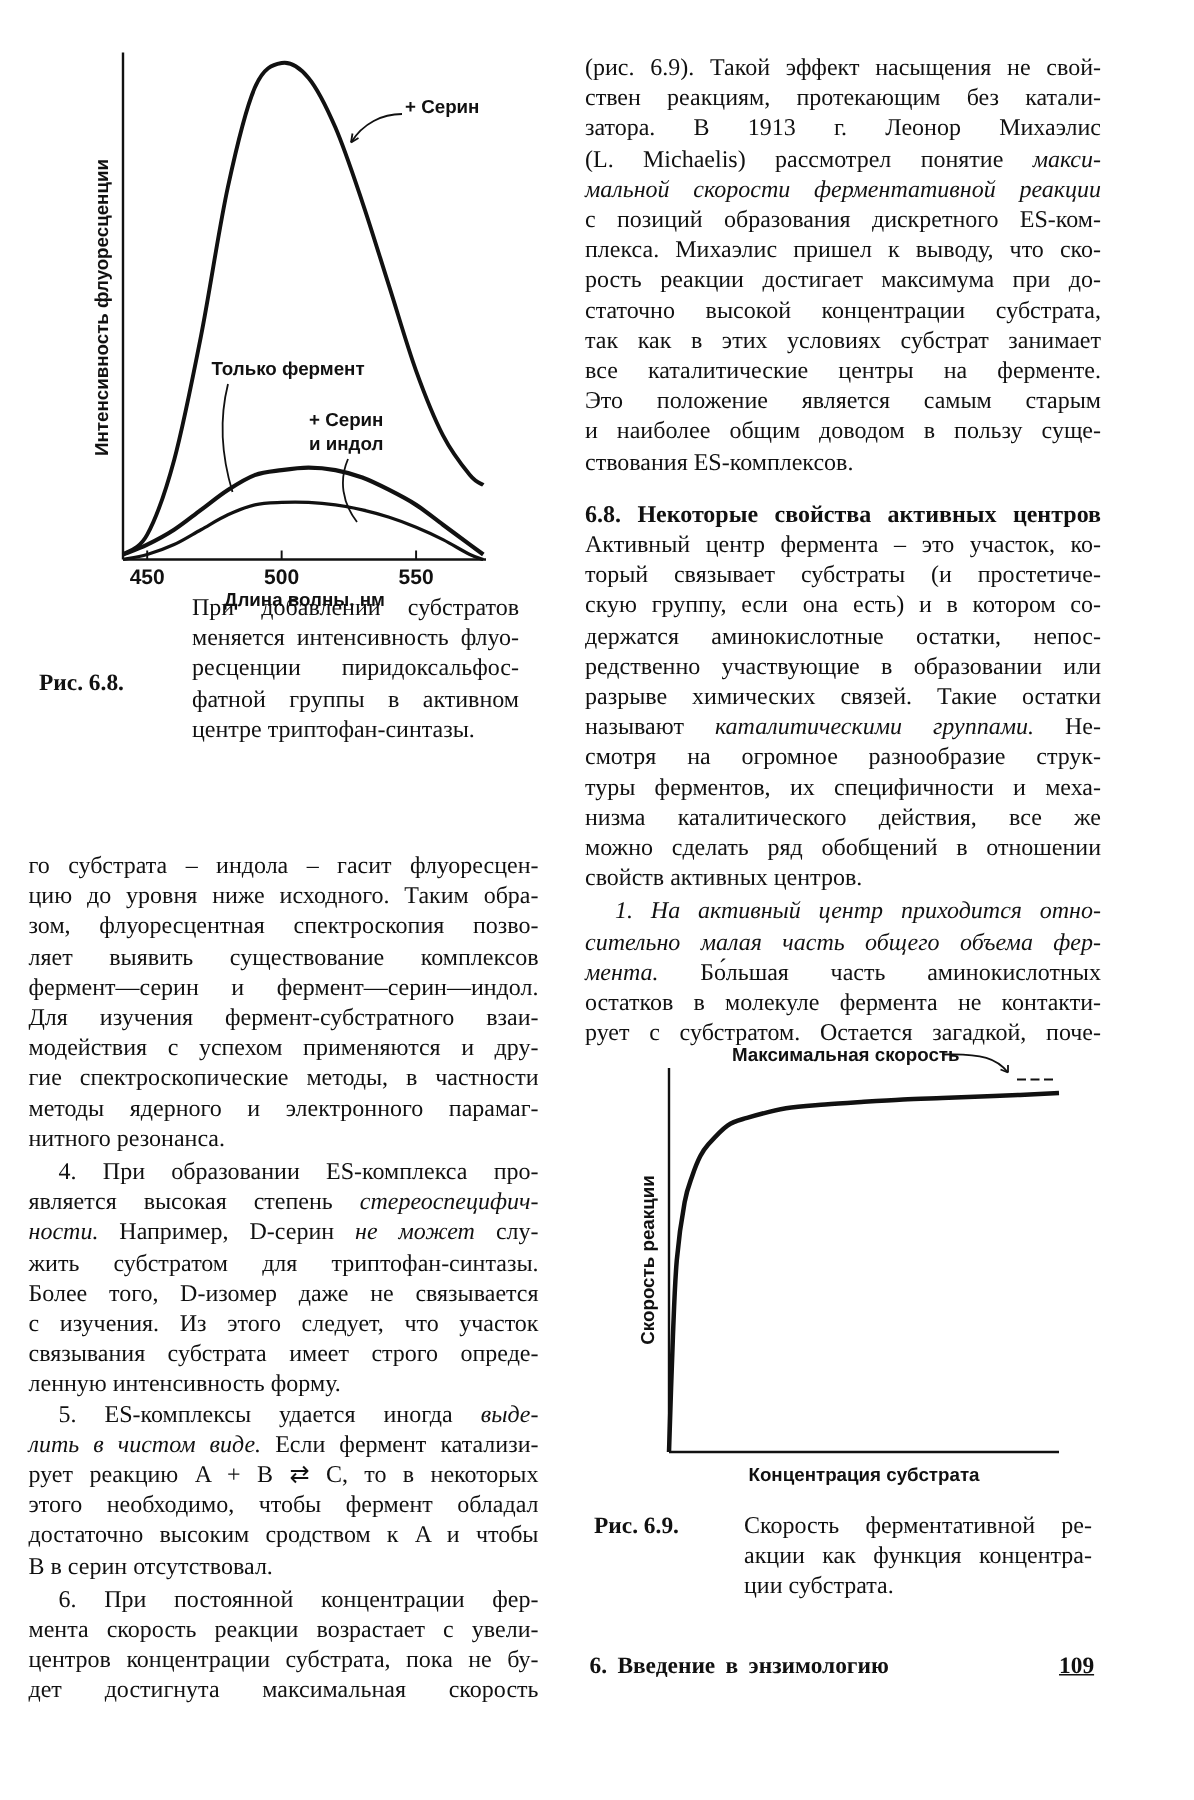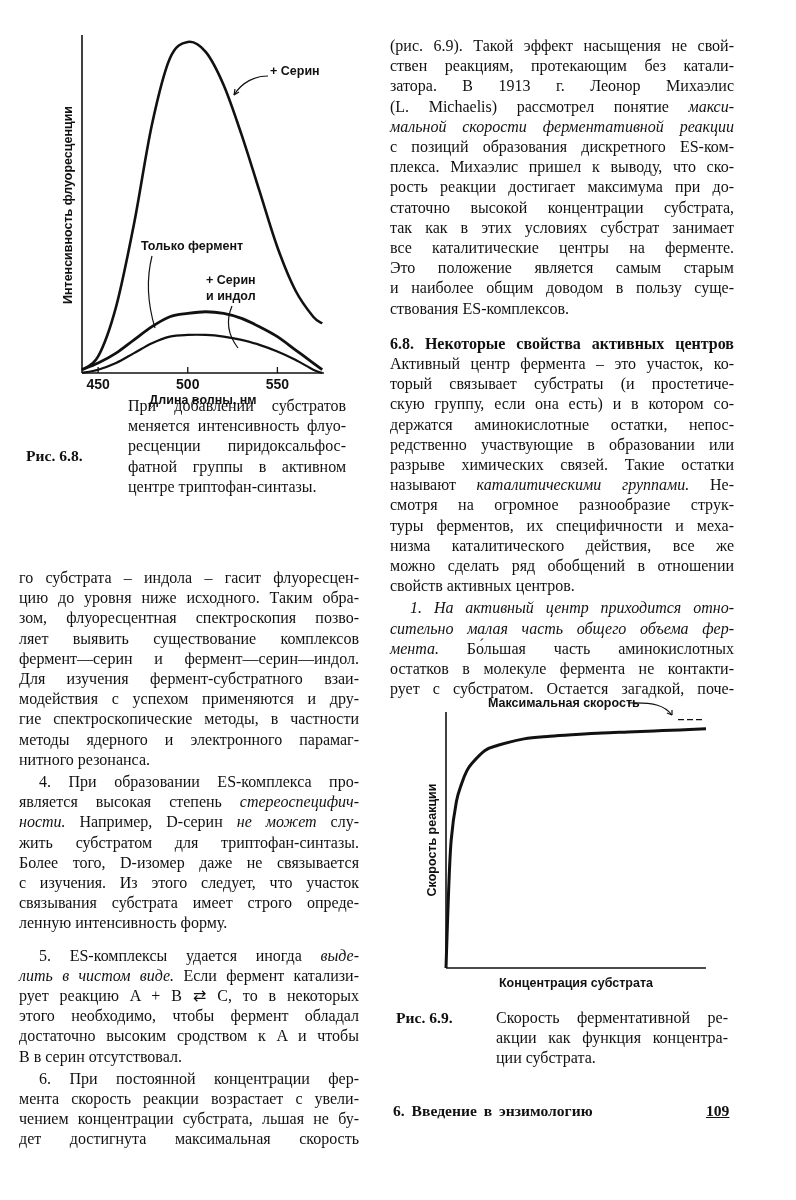--- a/index.html
+++ b/index.html
@@ -78,32 +78,32 @@
   <div style="margin-top:2px;">
     <span class="line" style="padding-left:20px">4. При образовании ES-комплекса про-</span>
     <span class="line"><span>является высокая степень </span><i>стереоспецифич-</i></span>
     <span class="line"><i>ности.</i><span> Например, D-серин </span><i>не может</i><span> слу-</span></span>
     <span class="line">жить субстратом для триптофан-синтазы.</span>
     <span class="line">Более того, D-изомер даже не связывается</span>
     <span class="line">с изучения. Из этого следует, что участок</span>
     <span class="line">связывания субстрата имеет строго опреде-</span>
     <span class="line l">ленную интенсивность форму.</span>
   </div>
-  <div style="margin-top:12px;">
+  <div style="margin-top:0;">
     <span class="line" style="padding-left:20px"><span>5. ES-комплексы удается иногда </span><i>выде-</i></span>
     <span class="line"><i>лить в чистом виде.</i><span> Если фермент катализи-</span></span>
     <span class="line">рует реакцию A + B ⇄ C, то в некоторых</span>
     <span class="line">этого необходимо, чтобы фермент обладал</span>
     <span class="line">достаточно высоким сродством к A и чтобы</span>
     <span class="line l">B в серин отсутствовал.</span>
   </div>
   <div style="margin-top:2px;">
     <span class="line" style="padding-left:20px">6. При постоянной концентрации фер-</span>
     <span class="line">мента скорость реакции возрастает с увели-</span>
-    <span class="line">чением концентрации субстрата, льшая не бу-</span>
+    <span class="line">центров концентрации субстрата, пока не бу-</span>
     <span class="line">дет достигнута максимальная скорость</span>
   </div>
 </div>
 
 <div class="abs txt" style="left:390px;top:36px;width:344px;">
   <div>
     <span class="line">(рис. 6.9). Такой эффект насыщения не свой-</span>
     <span class="line">ствен реакциям, протекающим без катали-</span>
     <span class="line">затора. В 1913 г. Леонор Михаэлис</span>
     <span class="line"><span>(L. Michaelis) рассмотрел понятие </span><i>макси-</i></span>

